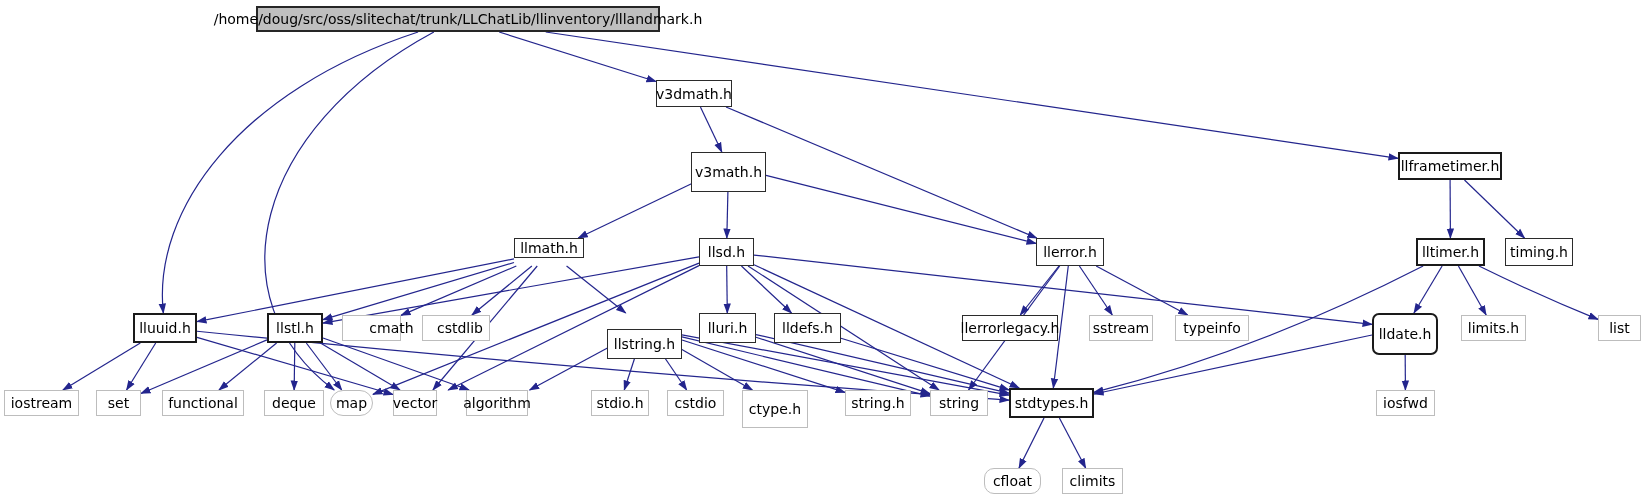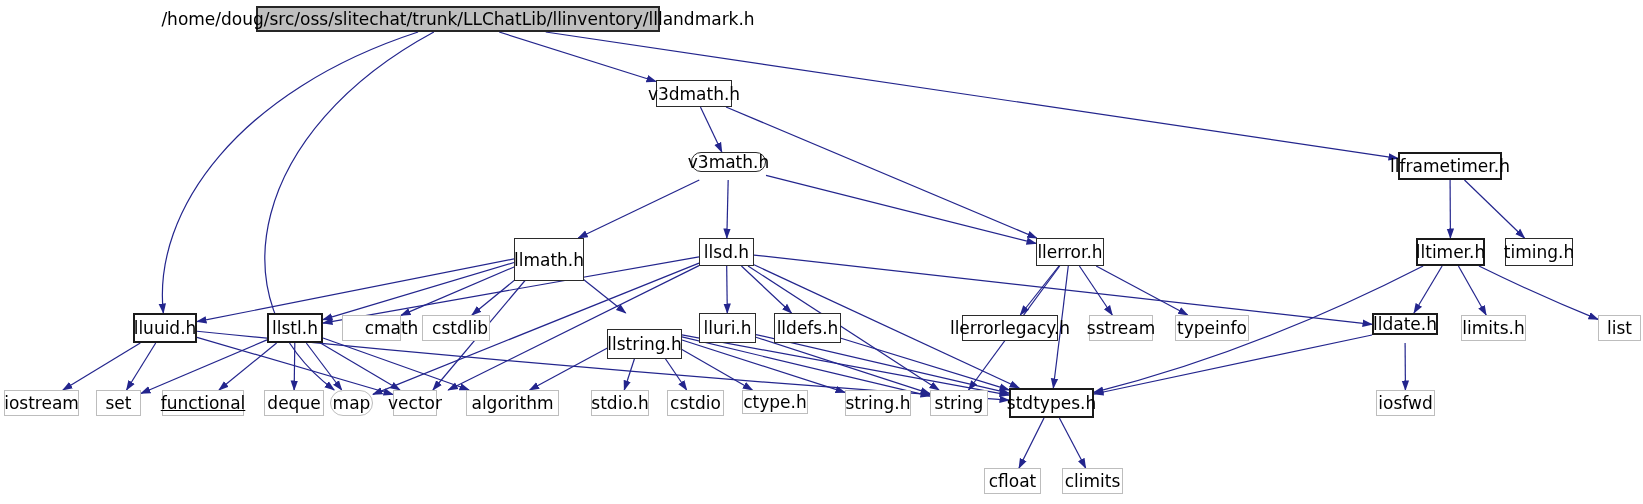--- a/index.html
+++ b/index.html
@@ -9,21 +9,21 @@
     background:#ffffff;
     font-family:"DejaVu Sans","Liberation Sans",sans-serif;
     overflow:hidden;
   }
   #edges{position:absolute;left:0;top:0;width:1643px;height:504px;}
   .node{
     position:absolute;
     display:flex;align-items:center;justify-content:center;
     background:#ffffff;
     color:#000000;
-    font-size:17px;
+    font-size:14px;
     white-space:nowrap;
     box-sizing:border-box;
     text-align:center;
   }
   .node.main{background:#bfbfbf;border:2px solid #262626;}
   .node.project{border:1.3px solid #2b2b2b;}
   .node.project-bold{border:2px solid #1a1a1a;}
   .node.system{border:1px solid #bdbdbd;}
 </style>
 </head>
@@ -92,49 +92,49 @@
         <path d="M756,334.59722222222223 L1009,393.162037037037" fill="none" stroke="#23258d" stroke-width="1.2" marker-end="url(#arr)"></path>
         <path d="M841,338.297131147541 L1009,389.9364754098361" fill="none" stroke="#23258d" stroke-width="1.2" marker-end="url(#arr)"></path>
         <path d="M1405.1,343 L1405.4133333333334,390" fill="none" stroke="#23258d" stroke-width="1.2" marker-end="url(#arr)"></path>
         <path d="M1372,335.001414427157 L1094,393.983026874116" fill="none" stroke="#23258d" stroke-width="1.2" marker-end="url(#arr)"></path>
         <path d="M1044,418 L1019,468" fill="none" stroke="#23258d" stroke-width="1.2" marker-end="url(#arr)"></path>
         <path d="M1059.3846153846155,418 L1085.6666666666667,468" fill="none" stroke="#23258d" stroke-width="1.2" marker-end="url(#arr)"></path>
       </g>
   </svg>
 <div class="node main" style="left: 256px; top: 6px; width: 404px; height: 26px;">/home/doug/src/oss/slitechat/trunk/LLChatLib/llinventory/lllandmark.h</div>
     <div class="node project" style="left: 656px; top: 80px; width: 76px; height: 27px;">v3dmath.h</div>
-    <div class="node project" style="left: 691px; top: 152px; width: 75px; height: 20px; border-radius: 14px;">v3math.h</div>
+    <div class="node project" style="left: 691px; top: 152px; width: 75px; height: 40px;">v3math.h</div>
     <div class="node project-bold" style="left: 1398px; top: 152px; width: 104px; height: 28px;">llframetimer.h</div>
-    <div class="node project" style="left: 514px; top: 238px; width: 70px; height: 43px;">llmath.h</div>
+    <div class="node project" style="left: 514px; top: 238px; width: 70px; height: 20px;">llmath.h</div>
     <div class="node project" style="left: 699px; top: 238px; width: 55px; height: 28px;">llsd.h</div>
     <div class="node project" style="left: 1036px; top: 238px; width: 68px; height: 28px;">llerror.h</div>
     <div class="node project-bold" style="left: 1416px; top: 238px; width: 69px; height: 28px;">lltimer.h</div>
     <div class="node project" style="left: 1505px; top: 238px; width: 68px; height: 28px;">timing.h</div>
     <div class="node project-bold" style="left: 133px; top: 313px; width: 64px; height: 30px;">lluuid.h</div>
     <div class="node project-bold" style="left: 267px; top: 313px; width: 56px; height: 30px;">llstl.h</div>
     <div class="node system" style="left: 342px; top: 315px; width: 59px; height: 26px; padding-left: 40px;">cmath</div>
     <div class="node system" style="left: 422px; top: 315px; width: 68px; height: 26px; padding-left: 8px;">cstdlib</div>
     <div class="node project" style="left: 607px; top: 313px; width: 75px; height: 30px; margin-top: 16px;">llstring.h</div>
     <div class="node project" style="left: 699px; top: 313px; width: 57px; height: 30px;">lluri.h</div>
     <div class="node project" style="left: 774px; top: 313px; width: 67px; height: 30px;">lldefs.h</div>
     <div class="node project" style="left: 962px; top: 315px; width: 96px; height: 26px;">llerrorlegacy.h</div>
     <div class="node system" style="left: 1089px; top: 315px; width: 64px; height: 26px;">sstream</div>
     <div class="node system" style="left: 1175px; top: 315px; width: 74px; height: 26px;">typeinfo</div>
-    <div class="node project-bold" style="left: 1372px; top: 313px; width: 66px; height: 22px;">lldate.h</div>
+    <div class="node project-bold" style="left: 1372px; top: 313px; width: 66px; height: 42px; border-radius: 7px;">lldate.h</div>
     <div class="node system" style="left: 1461px; top: 315px; width: 65px; height: 26px;">limits.h</div>
     <div class="node system" style="left: 1598px; top: 315px; width: 43px; height: 26px;">list</div>
     <div class="node system" style="left: 4px; top: 390px; width: 75px; height: 26px;">iostream</div>
     <div class="node system" style="left: 96px; top: 390px; width: 45px; height: 26px;">set</div>
-    <div class="node system" style="left: 162px; top: 390px; width: 82px; height: 26px; text-decoration: underline;">functional</div>
+    <div class="node system" style="left: 162px; top: 390px; width: 82px; height: 26px;">functional</div>
     <div class="node system" style="left: 264px; top: 390px; width: 60px; height: 26px;">deque</div>
     <div class="node system" style="left: 330px; top: 390px; width: 43px; height: 26px; border-radius: 13px;">map</div>
     <div class="node system" style="left: 393px; top: 390px; width: 44px; height: 26px;">vector</div>
-    <div class="node system" style="left: 466px; top: 390px; width: 93px; height: 26px;">algorithm</div>
+    <div class="node system" style="left: 466px; top: 390px; width: 62px; height: 26px;">algorithm</div>
     <div class="node system" style="left: 591px; top: 390px; width: 58px; height: 26px;">stdio.h</div>
     <div class="node system" style="left: 667px; top: 390px; width: 57px; height: 26px;">cstdio</div>
-    <div class="node system" style="left: 742px; top: 390px; width: 66px; height: 24px; text-align: right;">ctype.h</div>
+    <div class="node system" style="left: 742px; top: 390px; width: 66px; height: 38px; text-align: right;">ctype.h</div>
     <div class="node system" style="left: 845px; top: 390px; width: 66px; height: 26px;">string.h</div>
     <div class="node system" style="left: 930px; top: 390px; width: 58px; height: 26px;">string</div>
     <div class="node project-bold" style="left: 1009px; top: 388px; width: 85px; height: 30px;">stdtypes.h</div>
     <div class="node system" style="left: 1376px; top: 390px; width: 59px; height: 26px;">iosfwd</div>
-    <div class="node system" style="left: 984px; top: 468px; width: 57px; height: 26px;">cfloat</div>
+    <div class="node system" style="left: 984px; top: 468px; width: 57px; height: 26px; border-radius: 10px;">cfloat</div>
     <div class="node system" style="left: 1062px; top: 468px; width: 61px; height: 26px;">climits</div>
   </div>
 
 </body></html>

